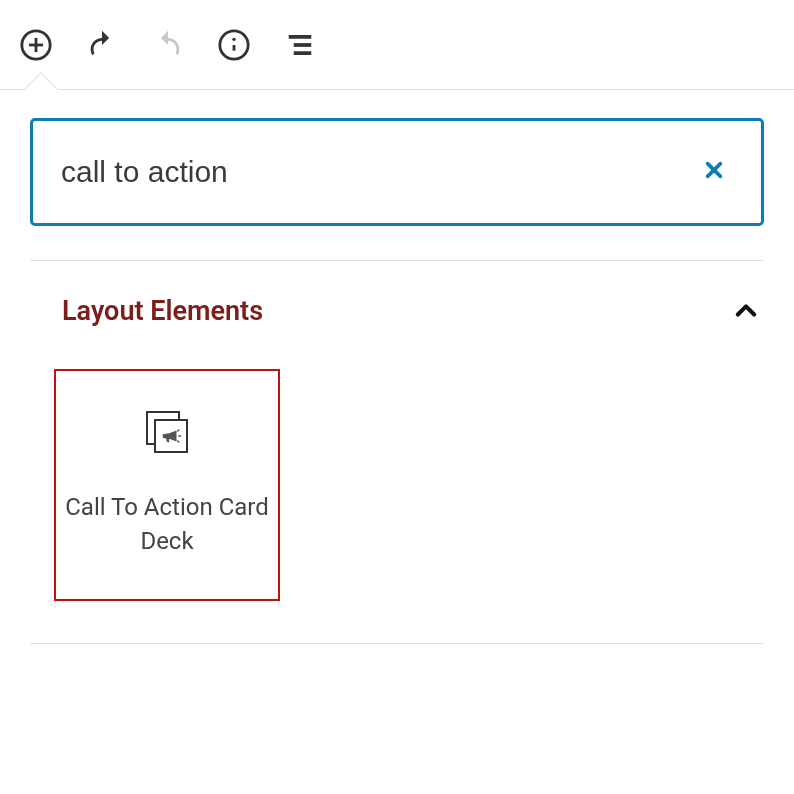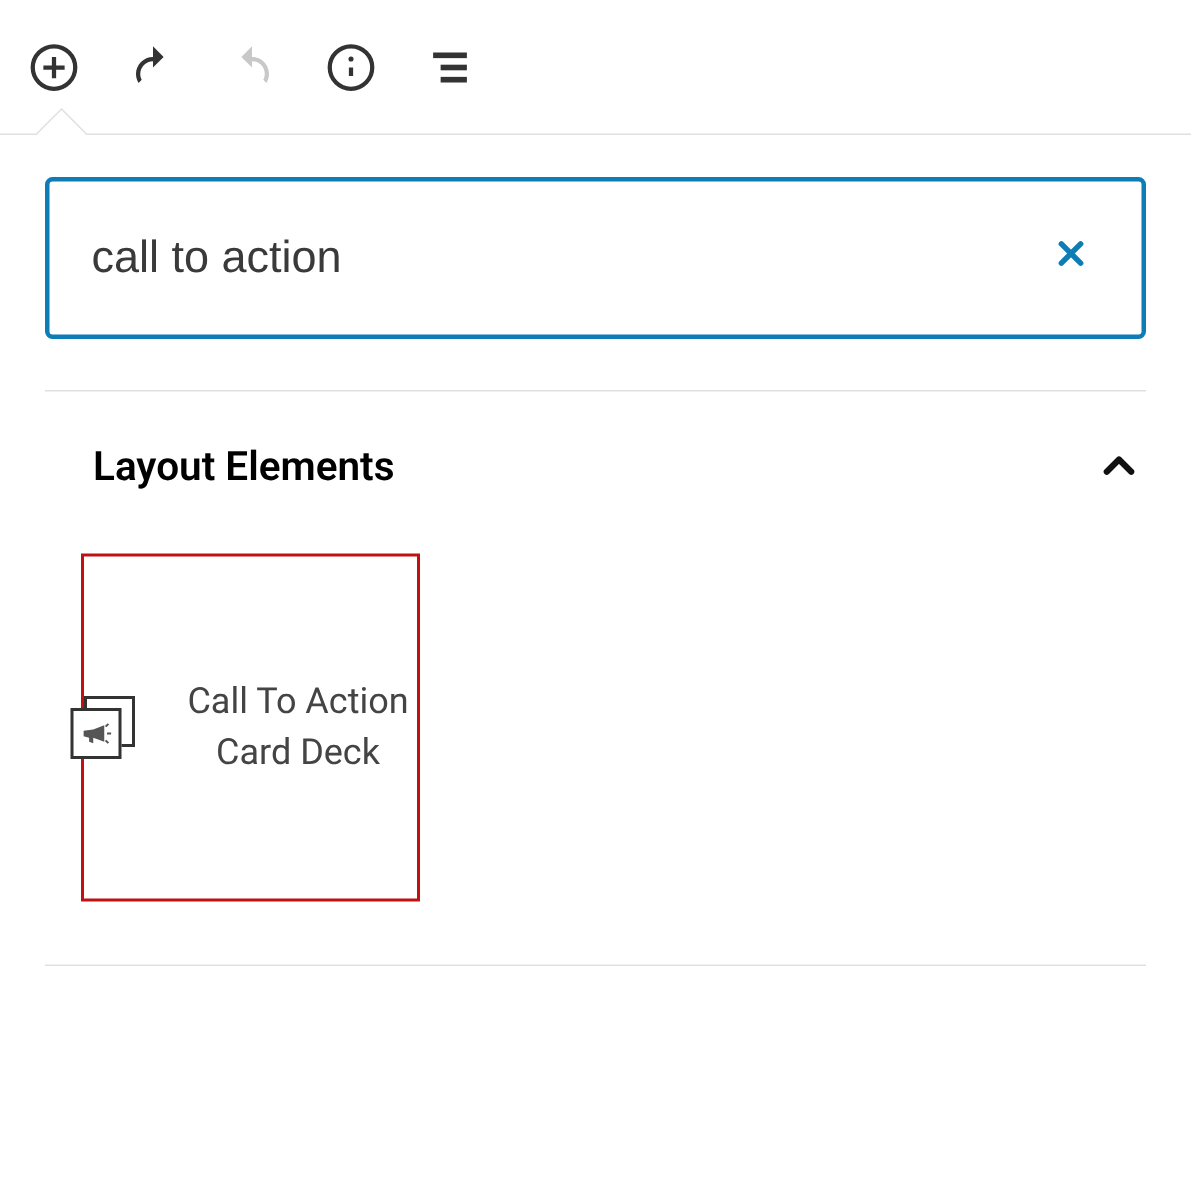--- a/index.html
+++ b/index.html
@@ -65,35 +65,35 @@
   }
   .section-header {
     display: flex;
     align-items: center;
     justify-content: space-between;
     padding: 34px 4px 0 32px;
   }
   .section-title {
     font-size: 27px;
     font-weight: 600;
-    color: #000000;
+    color: #7f1d1d;
   }
   .chevron {
     width: 28px; height: 28px;
     display:flex; align-items:center; justify-content:center;
   }
   .blocks-grid {
     padding: 42px 0 42px 24px;
   }
   .block-card {
     width: 226px;
     height: 232px;
     border: 2px solid #c11010;
     display: flex;
-    flex-direction: row;
+    flex-direction: column;
     align-items: center;
     justify-content: center;
     gap: 38px;
     padding: 0 0;
     cursor: pointer;
   }
   .block-icon {
     width: 42px; height: 42px;
     position: relative;
   }

